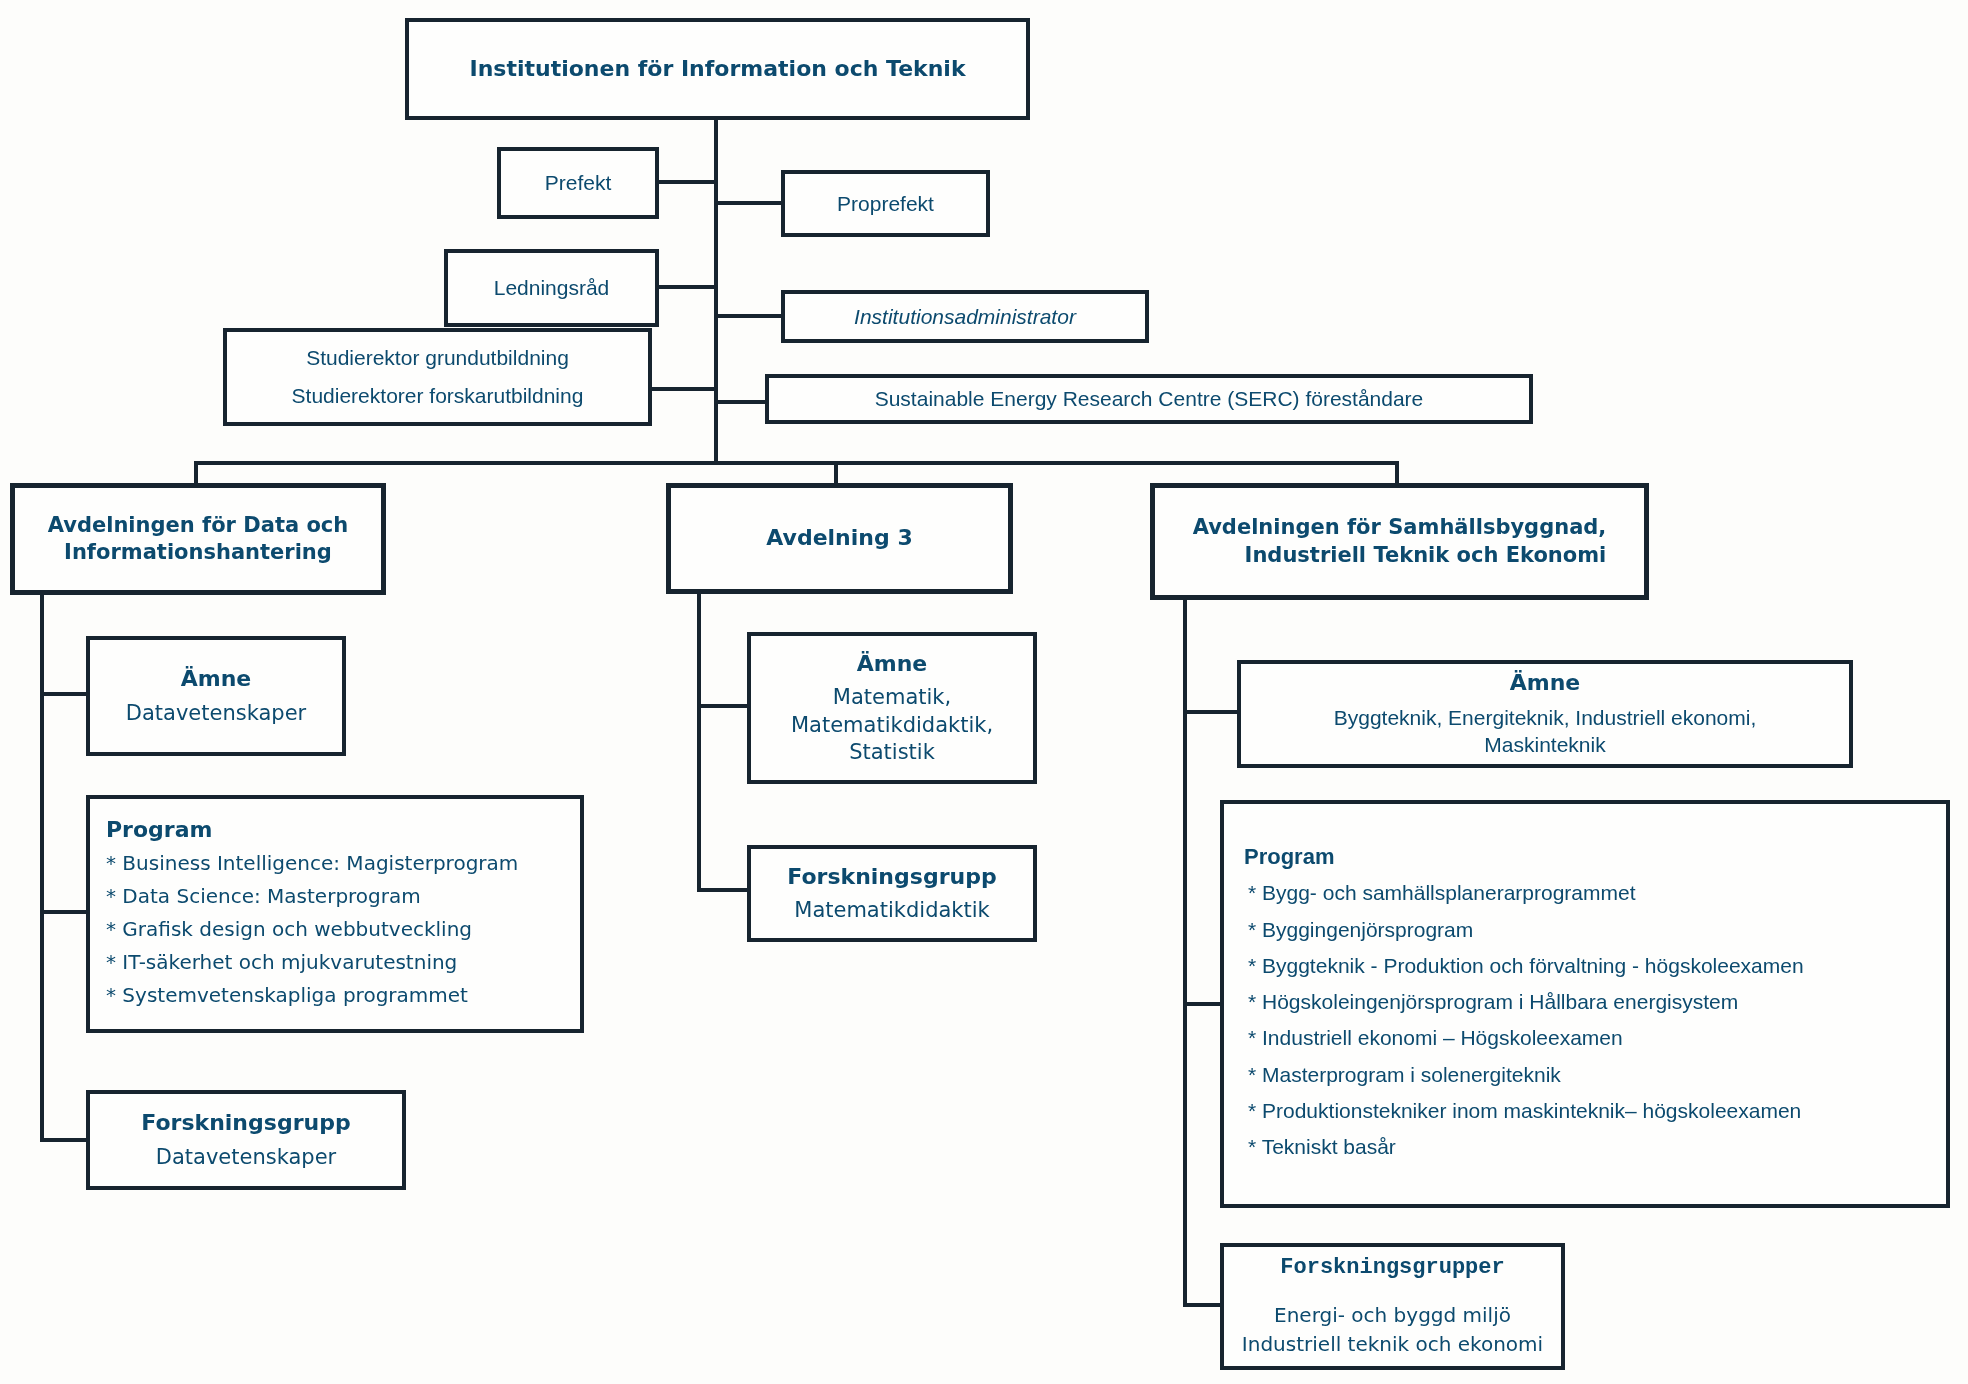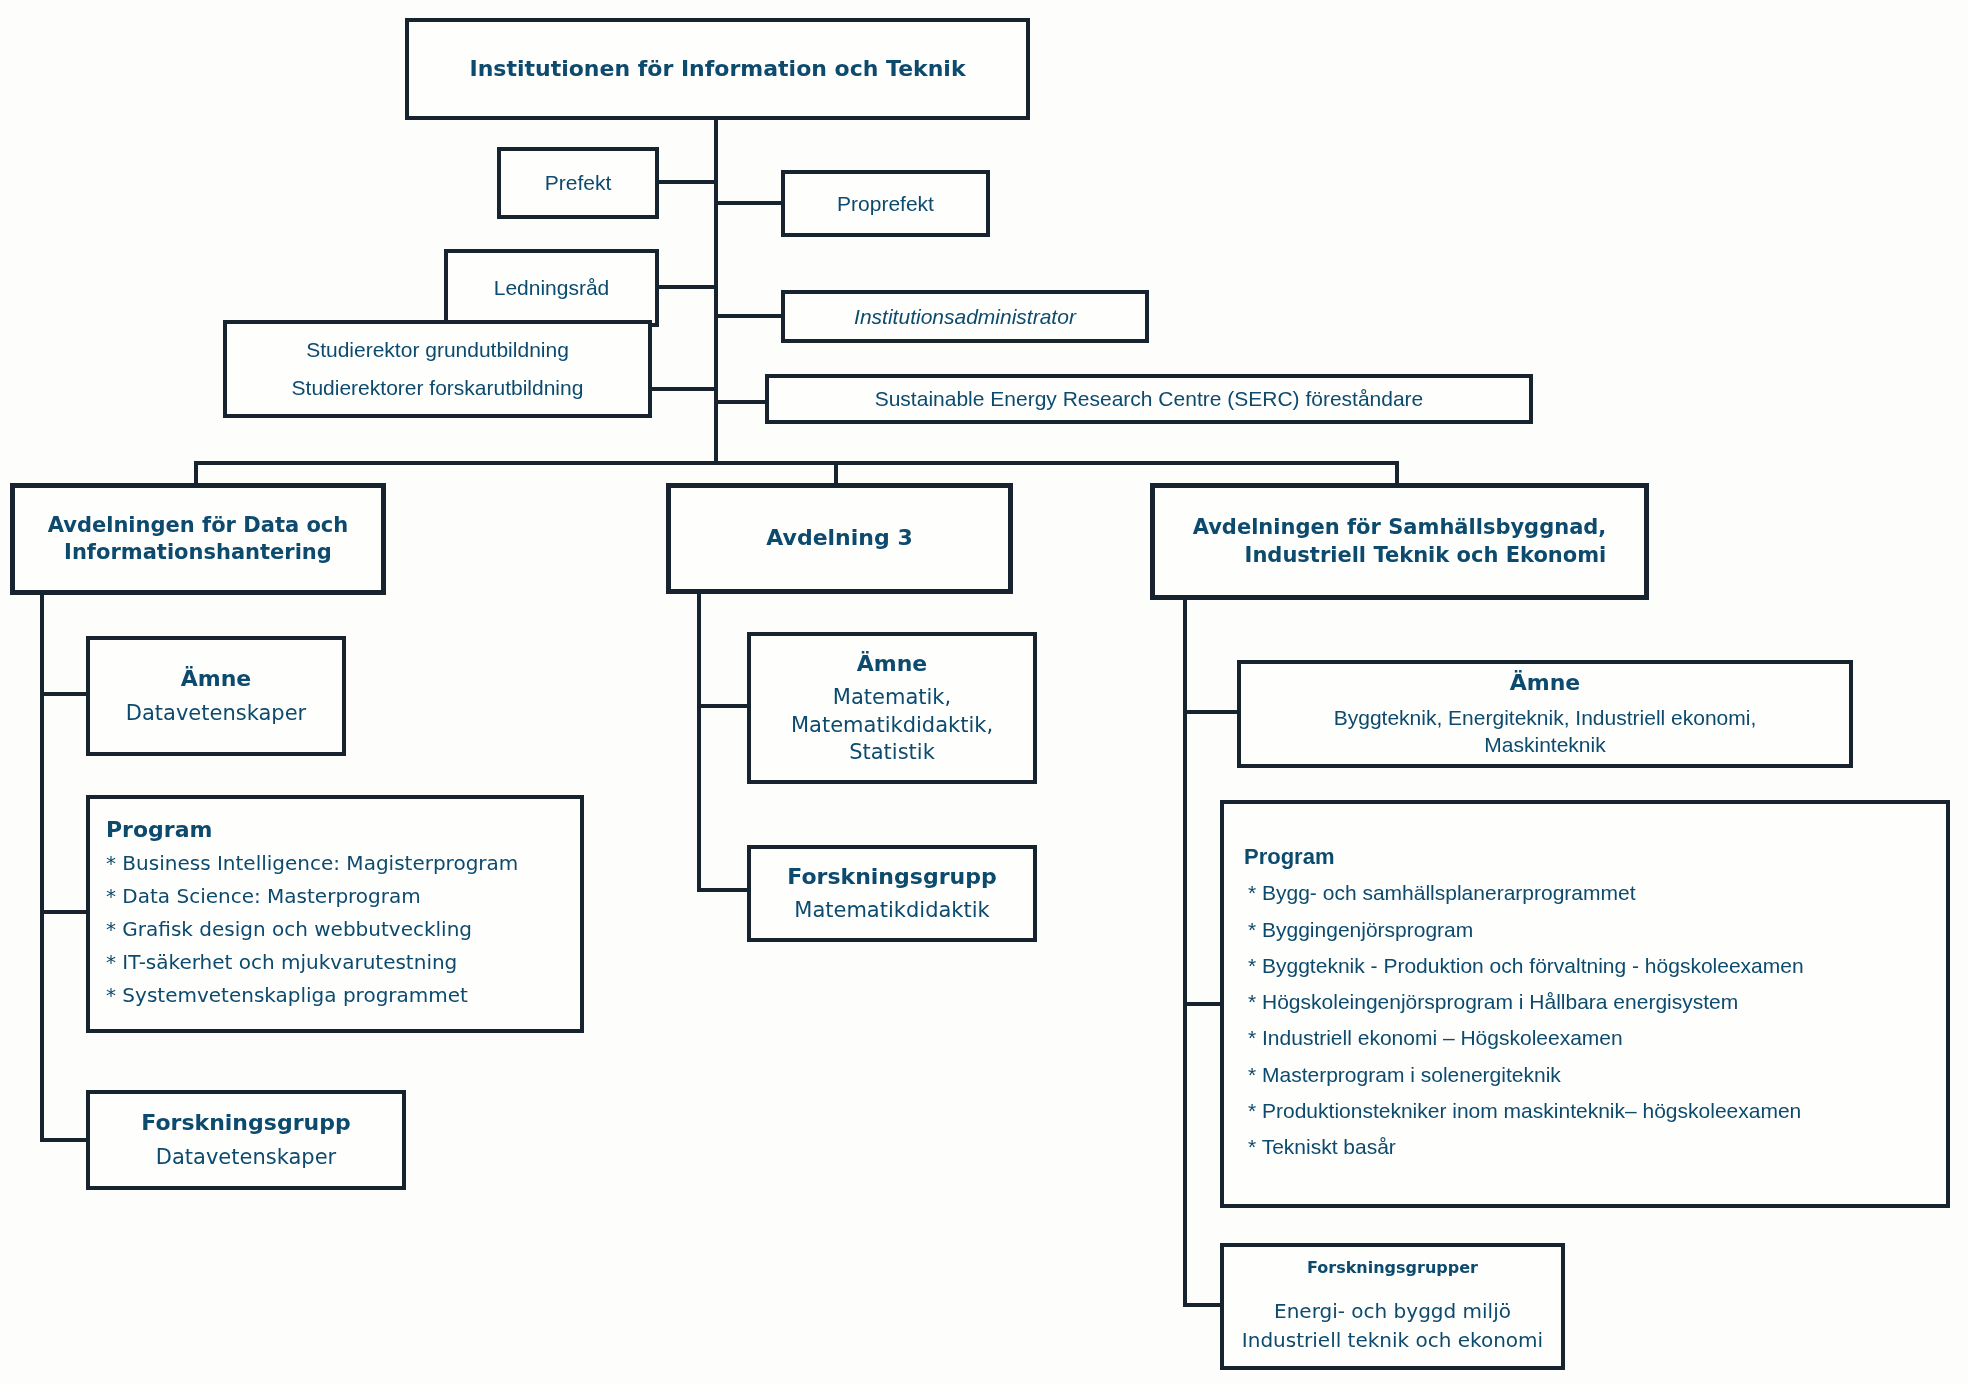--- a/index.html
+++ b/index.html
@@ -76,21 +76,21 @@
   </div>
 
   <div class="box narrow" style="left:444px;top:249px;width:215px;height:78px;font-size:21px;">
     <div>Ledningsråd</div>
   </div>
 
   <div class="box narrow" style="left:781px;top:290px;width:368px;height:53px;font-size:21px;font-style:italic;">
     <div>Institutionsadministrator</div>
   </div>
 
-  <div class="box narrow" style="left:223px;top:320px;width:429px;height:98px;font-size:21px;">
+  <div class="box narrow" style="left:223px;top:328px;width:429px;height:98px;font-size:21px;">
     <div class="sub-line" style="margin-bottom:8px;">Studierektor grundutbildning</div>
     <div class="sub-line">Studierektorer forskarutbildning</div>
   </div>
 
   <div class="box narrow" style="left:765px;top:374px;width:768px;height:50px;font-size:21px;">
     <div>Sustainable Energy Research Centre (SERC) föreståndare</div>
   </div>
 
   <div class="box header" style="left:10px;top:483px;width:376px;height:112px;font-size:21px;">
     <div>Avdelningen för Data och
@@ -149,18 +149,18 @@
     <div class="list-item wide-gap">* Byggingenjörsprogram</div>
     <div class="list-item wide-gap">* Byggteknik - Produktion och förvaltning - högskoleexamen</div>
     <div class="list-item wide-gap">* Högskoleingenjörsprogram i Hållbara energisystem</div>
     <div class="list-item wide-gap">* Industriell ekonomi – Högskoleexamen</div>
     <div class="list-item wide-gap">* Masterprogram i solenergiteknik</div>
     <div class="list-item wide-gap">* Produktionstekniker inom maskinteknik– högskoleexamen</div>
     <div class="list-item wide-gap">* Tekniskt basår</div>
   </div>
 
   <div class="box" style="left:1220px;top:1243px;width:345px;height:127px;font-size:20px;">
-    <div class="bold-title" style="font-size:16px;margin-bottom:18px;">Forskningsgrupper</div>
+    <div class="bold-title" style="font-size:22px;margin-bottom:18px;font-family:Liberation Mono, monospace;">Forskningsgrupper</div>
     <div class="sub-line">Energi- och byggd miljö</div>
     <div class="sub-line">Industriell teknik och ekonomi</div>
   </div>
 
 </div>
 
 </body></html>

